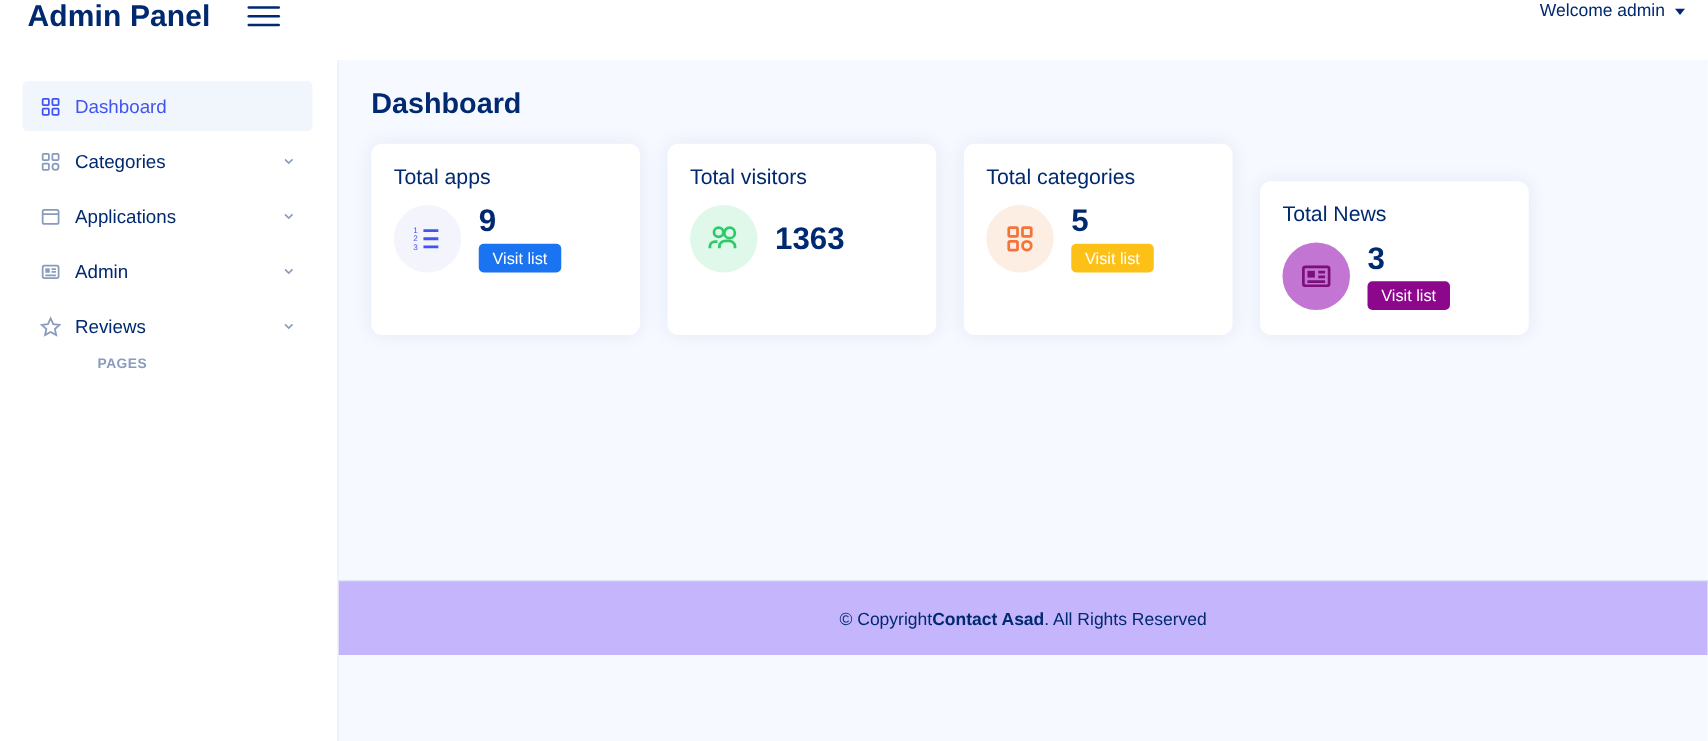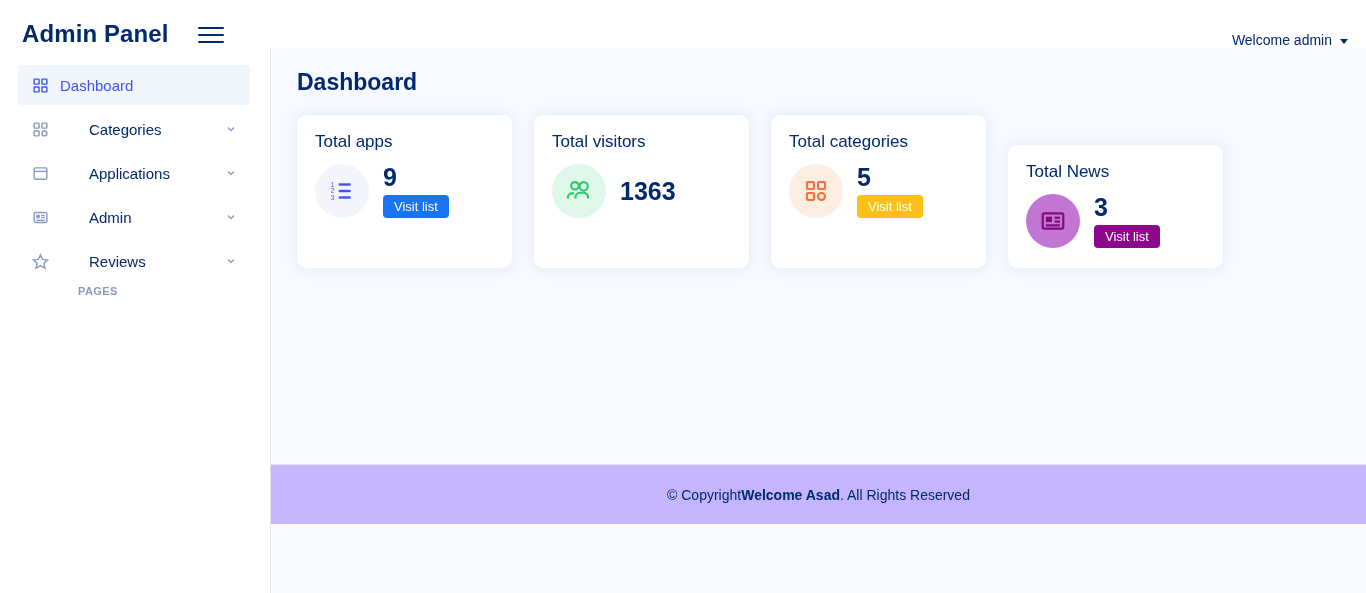--- a/index.html
+++ b/index.html
@@ -8,21 +8,21 @@
     font-family: "Liberation Sans", sans-serif;
     background: #ffffff;
     overflow: hidden;
   }
 
   
   .topbar {
     position: absolute; top: 0; left: 0;
     width: 1366px; height: 48px;
     background: #ffffff;
-    display: flex; align-items: flex-end;
+    display: flex; align-items: flex-start;
     z-index: 10;
   }
   .brand {
     margin-left: 22px;
     font-size: 24px;
     font-weight: bold;
     color: #012970;
     letter-spacing: 0.1px;
     white-space: nowrap;
   }
@@ -64,21 +64,21 @@
     display: flex; align-items: center;
     height: 40px;
     margin: 0 20px 4px 18px;
     padding: 0 13px;
     border-radius: 4px;
     color: #012970;
     font-size: 15px;
     cursor: pointer;
     white-space: nowrap;
   }
-  .nav-item.spaced { margin-top: 4px; gap: 29px; }
+  .nav-item.spaced { margin-top: 4px; }
   .nav-item.active {
     background: #f1f5fc;
     color: #4154f1;
   }
   .nav-icon {
     width: 18px; height: 18px;
     margin-right: 11px;
     flex: 0 0 18px;
     display: flex; align-items: center; justify-content: center;
     color: #4154f1;
@@ -350,15 +350,15 @@
           <button class="visit-btn" style="background:#8d078d">Visit list</button>
         </div>
       </div>
     </div>
 
   </div>
 </div>
 
 <div class="footer">
   <span>© Copyright </span>
-  <span class="strong">Welcome Asad</span>
+  <span class="strong">Contact Asad</span>
   <span>. All Rights Reserved</span>
 </div>
 
 </body></html>

